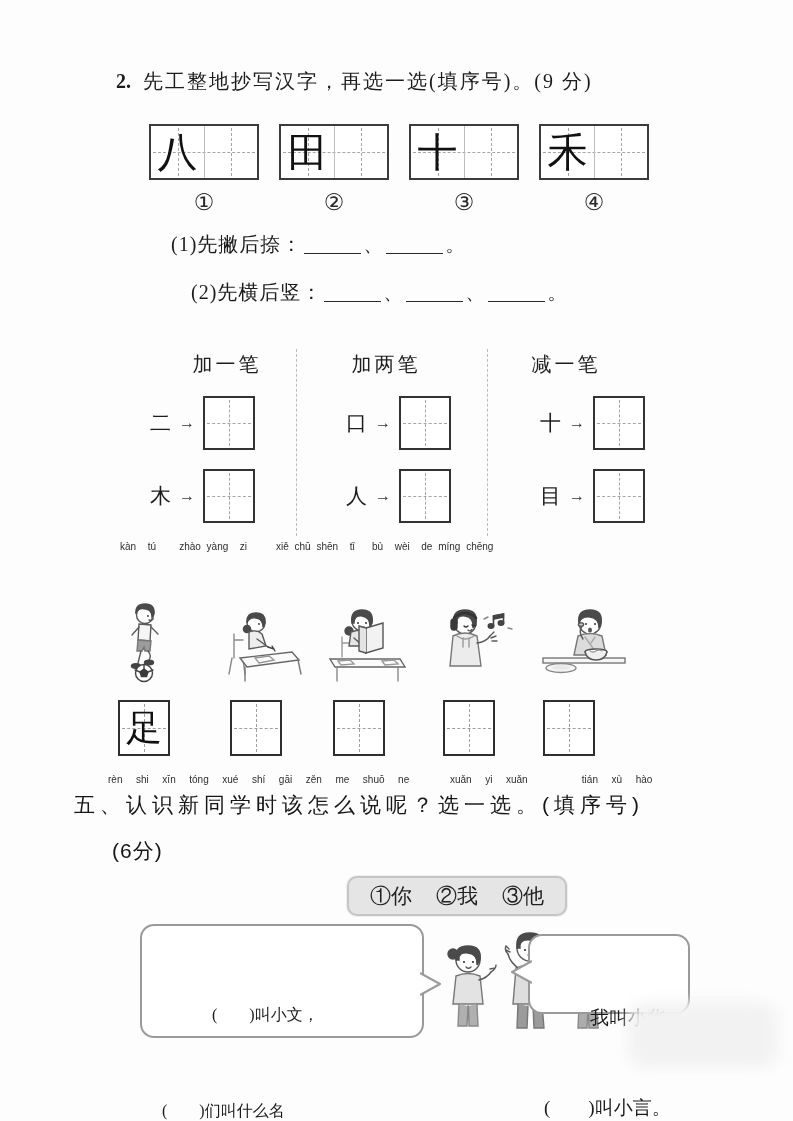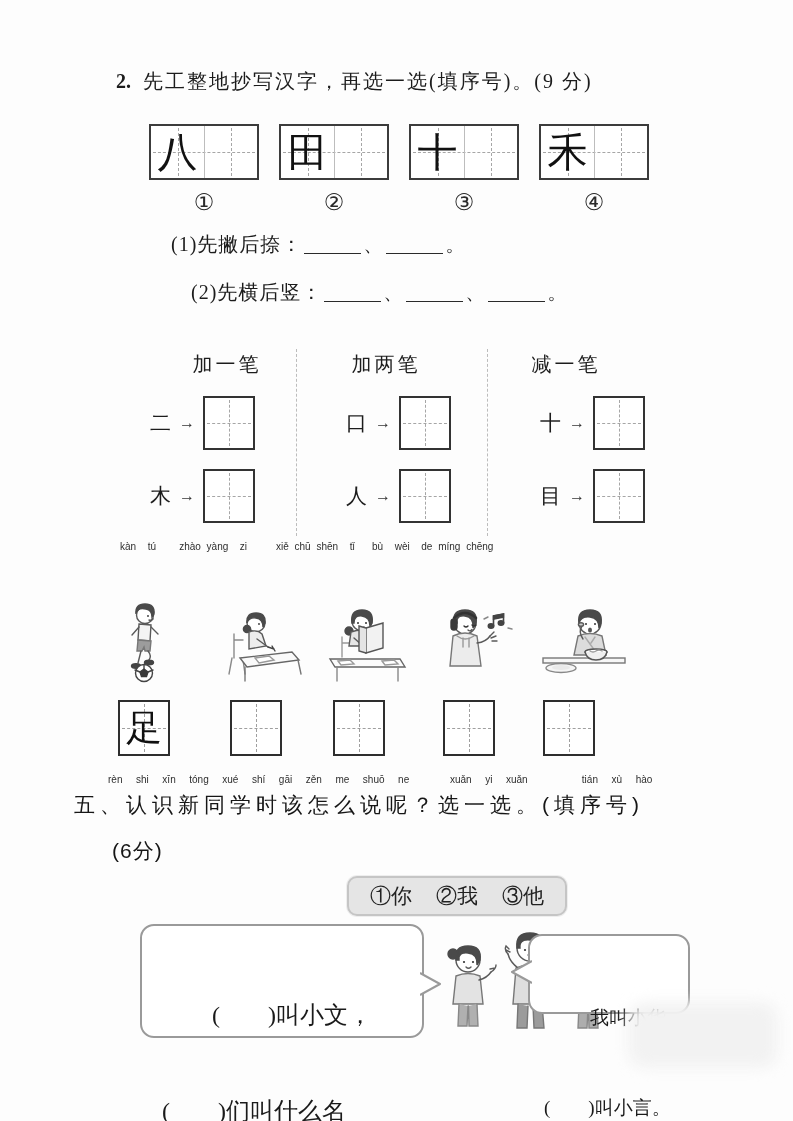--- a/index.html
+++ b/index.html
@@ -52,21 +52,21 @@
            font-size:36px; color:#111; }
 
   
   .options-box { position:absolute; left:303px; top:876px; width:220px; height:40px;
                  border:2px solid #c5c5c5; border-radius:10px; background:#e5e5e5;
                  display:flex; align-items:center; justify-content:center; gap:24px;
                  font-size:21px; color:#222; box-shadow:0 0 0 1px #eee;margin-left:44px; }
   .bubble { position:absolute; border:2px solid #9a9a9a; border-radius:14px; background:#fff;
             white-space:pre; color:#1a1a1a; }
   .bubble-left { left:140px; top:924px; width:284px; height:114px; padding:9px 14px;
-                 font-size:24px; line-height:32px; }
+                 font-size:16px; line-height:32px; }
   .bubble-right { left:528px; top:934px; width:162px; height:80px; padding:7px 12px;
                   font-size:19px; line-height:30px; }
   .bubble-left .ln1 { text-indent:56px; }
   .bubble-left .ln2 { text-indent:6px; }
   .bubble-right .ln1 { text-indent:48px; }
   .bubble-right .ln2 { text-indent:2px; }
   .tail { position:absolute; width:22px; height:24px; }
   .tail-right { right:-20px; top:46px; }
   .tail-left { left:-20px; top:24px; }
 

